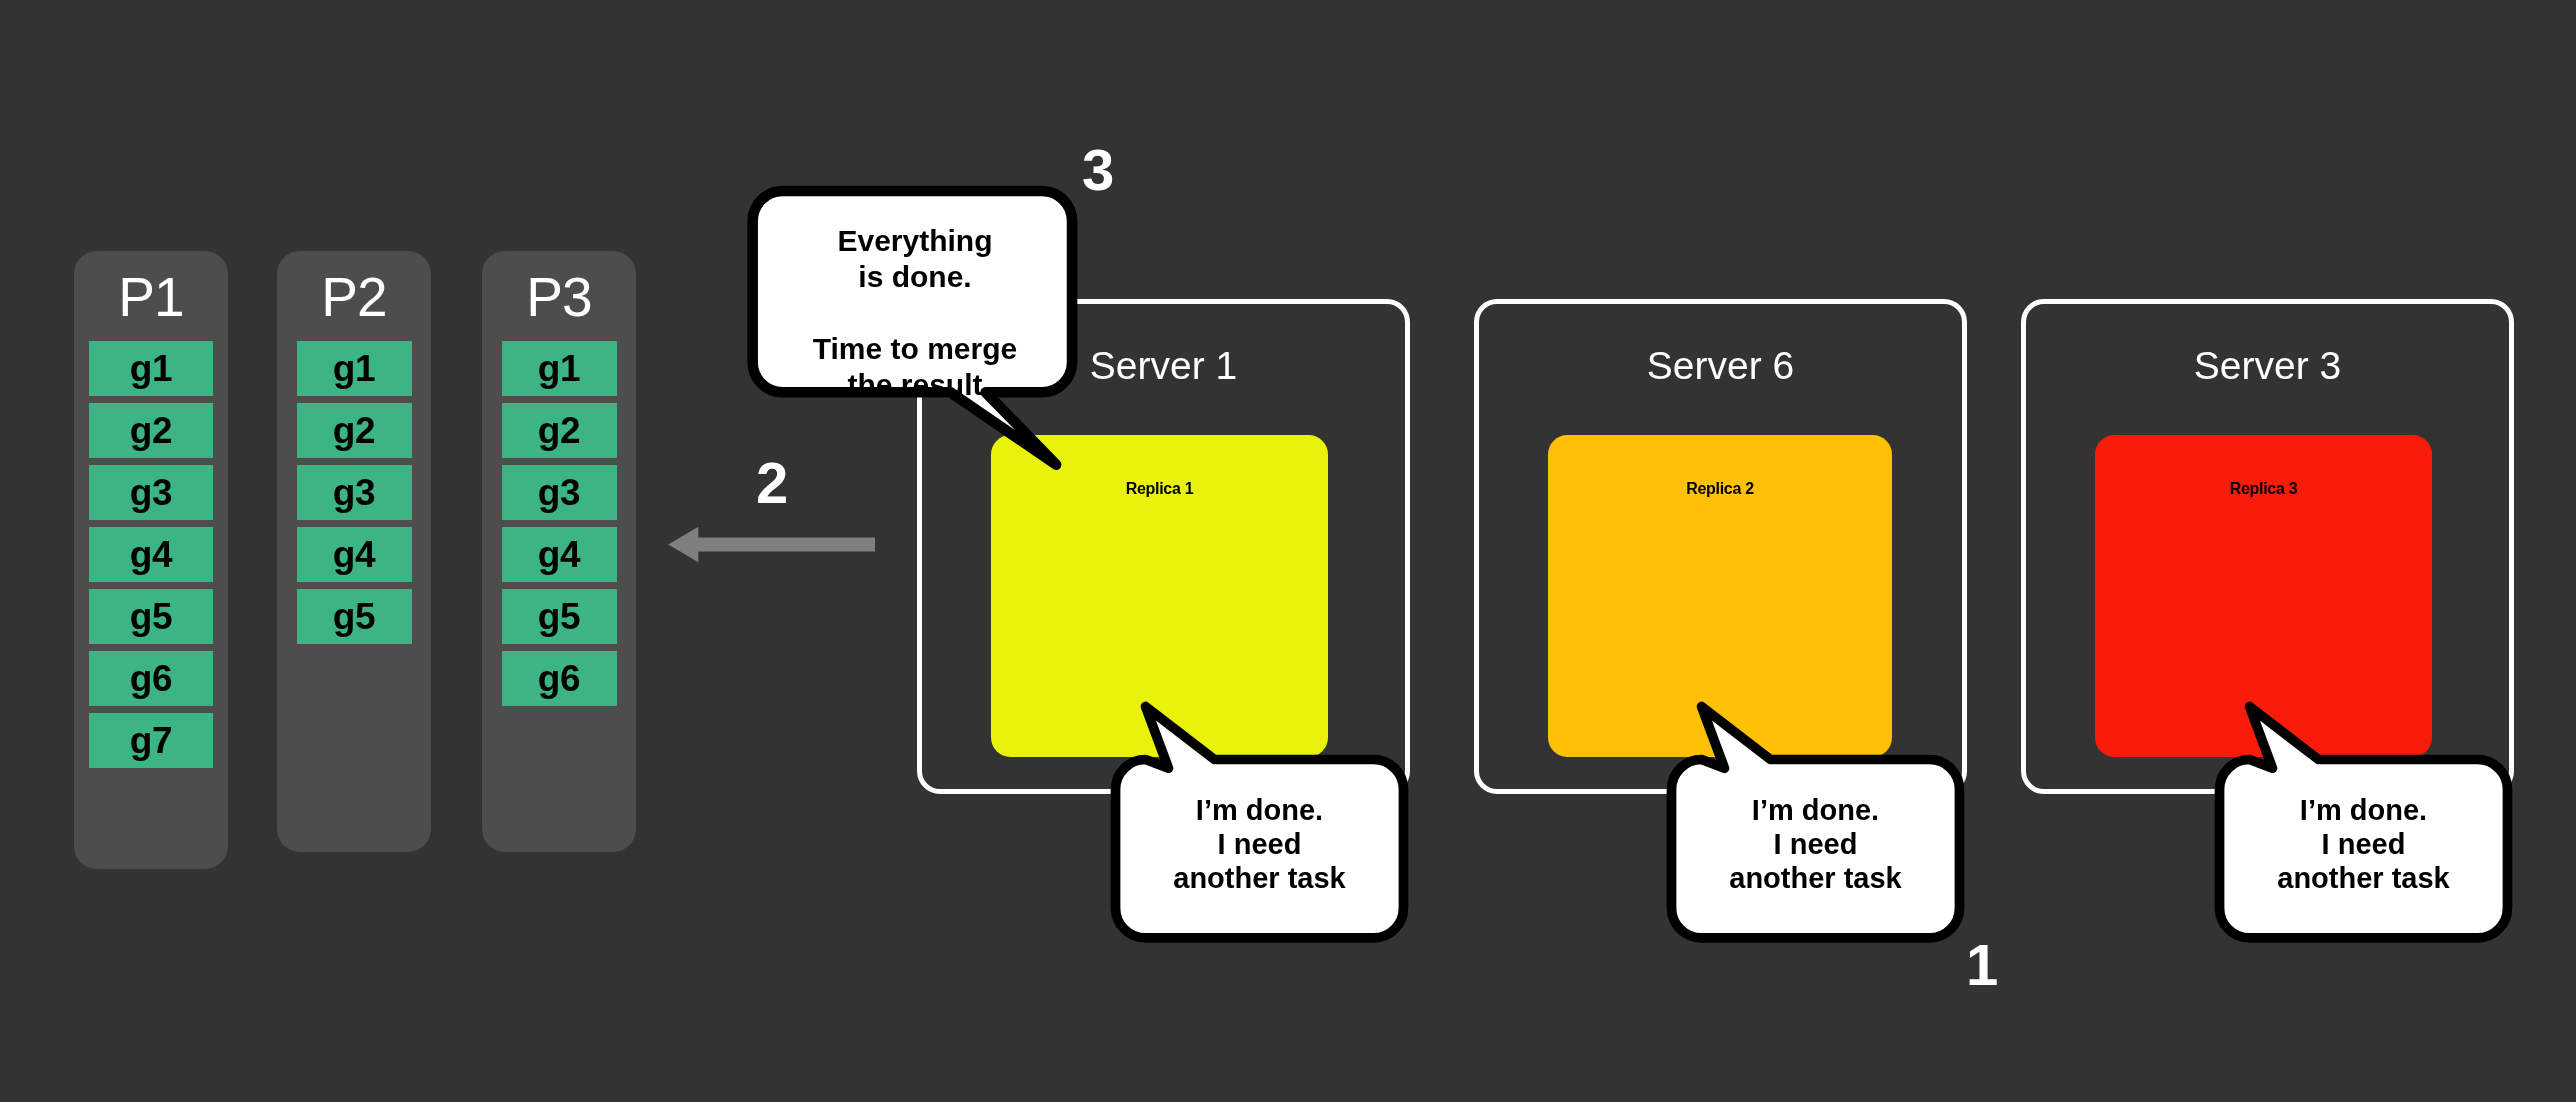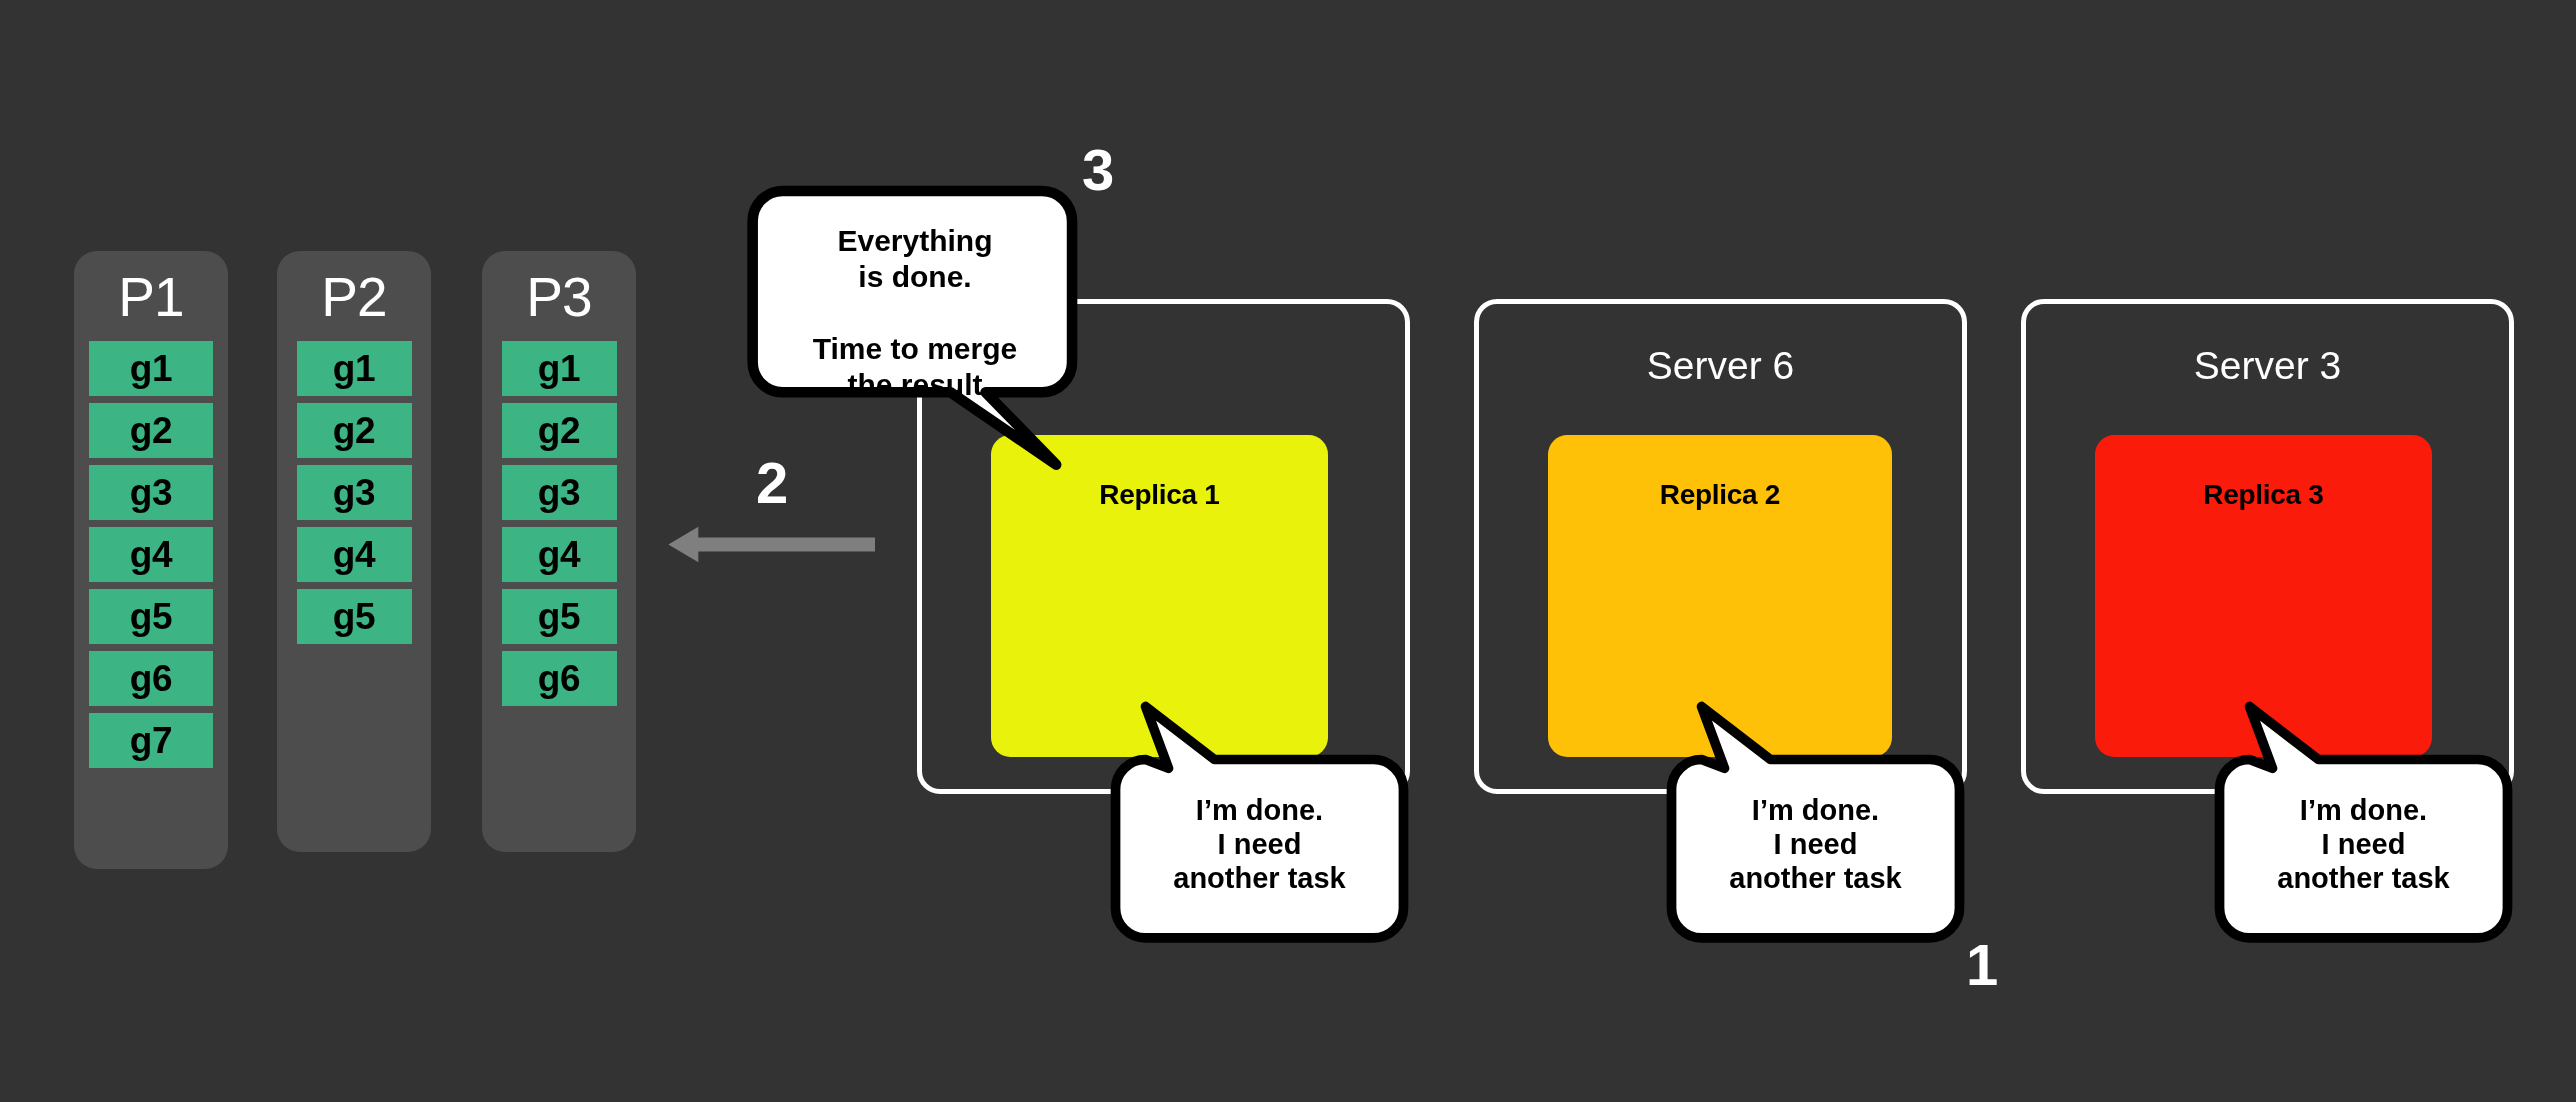--- a/index.html
+++ b/index.html
@@ -85,21 +85,21 @@
     position: absolute;
     border-radius: 19.4px;
     box-sizing: border-box;
   }
   .replica-label {
     position: absolute;
     left: 0; right: 0;
     top: 46px;
     text-align: center;
     color: #000000;
-    font-size: 28px;
+    font-size: 16px;
     font-weight: 700;
     line-height: 1;
     letter-spacing: -0.3px;
   }
 
   
   .bubble {
     position: absolute;
   }
   .bubble-text {
@@ -168,20 +168,21 @@
     </svg>
   </div>
 
   <div class="step-num" style="left:756px; top:454px; font-size:58px;">2</div>
 
   <div class="step-num" style="left:1082px; top:141px; font-size:58px;">3</div>
 
   <div class="step-num" style="left:1966px; top:936px; font-size:58px;">1</div>
 
   <div class="server" style="left:917px; top:299px; width:493px; height:495px;"></div>
+  <div class="server-title" style="left:917px; top:346px; width:493px;">Server 1</div>
 
   <div class="replica" style="left:991px; top:435px; width:337px; height:322px; background:#e8f20a;">
     <div class="replica-label">Replica 1</div>
   </div>
 
   <div class="bubble bubble-done" style="left:1110px; top:680px; width:299px; height:265px;">
     <svg width="299" height="265" viewBox="0 0 338 300">
       <path d="M 66 100
                L 40 30
                L 118 90

